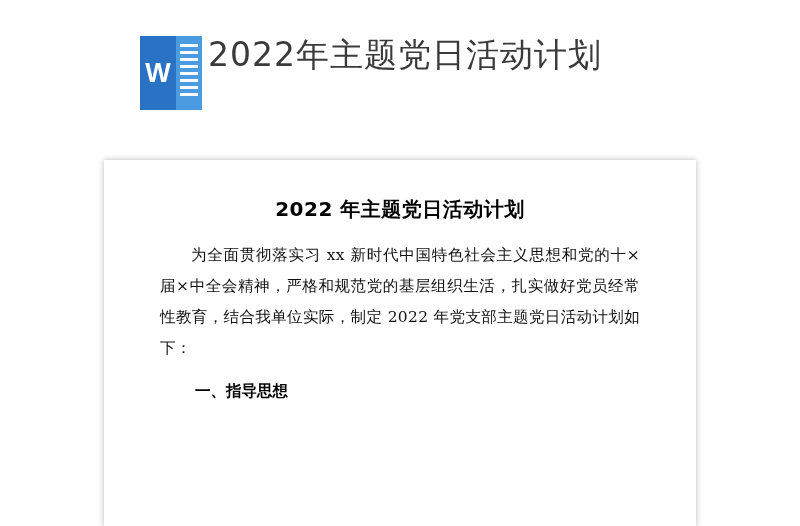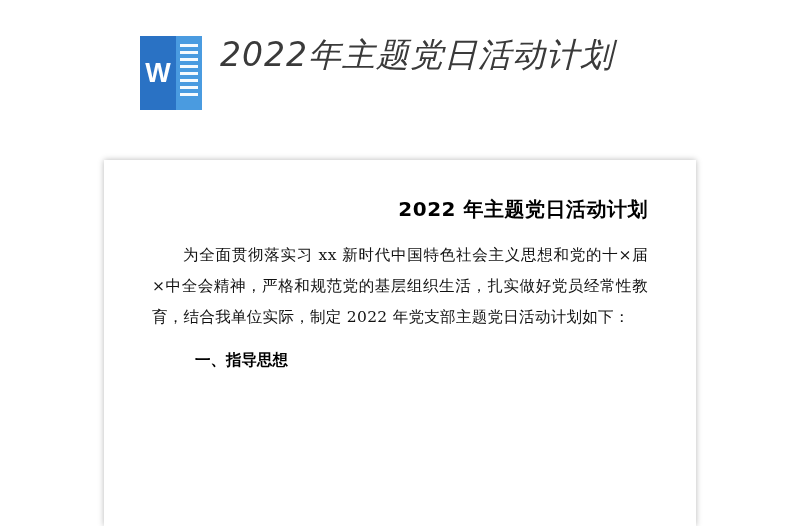--- a/index.html
+++ b/index.html
@@ -67,57 +67,56 @@
     height: 3px;
     background: #ffffff;
     margin-bottom: 4px;
     opacity: 0.95;
   }
   .doc-title {
     font-family: "DejaVu Sans", sans-serif;
     font-size: 33px;
     line-height: 42px;
     color: #3a3a3a;
-    margin-left: 18px;
+    margin-left: 6px;
     font-weight: normal;
     letter-spacing: 1px;
     max-width: 430px;
-    font-style: italic;
   }
   
   .sheet {
     position: absolute;
     left: 104px;
     top: 160px;
     width: 592px;
     height: 366px;
     background: #ffffff;
     box-shadow: 0 0 6px rgba(0,0,0,0.28);
     box-sizing: border-box;
     padding: 34px 48px 0 48px;
     overflow: hidden;
   }
   .sheet-title {
-    text-align: right;
+    text-align: center;
     font-family: "DejaVu Sans", sans-serif;
     font-weight: bold;
     font-size: 20px;
     line-height: 30px;
     color: #000000;
     margin: 0 0 16px 0;
     letter-spacing: 0.5px;
   }
   .para {
     font-family: "DejaVu Serif", serif;
     font-size: 15.5px;
     line-height: 31px;
     color: #111111;
     text-align: justify;
     text-justify: inter-ideograph;
-    margin: 0;
+    margin: 8px;
     letter-spacing: 0.3px;
   }
   .para.indent {
     text-indent: 2em;
   }
   .heading {
     font-family: "DejaVu Sans", sans-serif;
     font-weight: bold;
     font-size: 15.5px;
     line-height: 31px;

